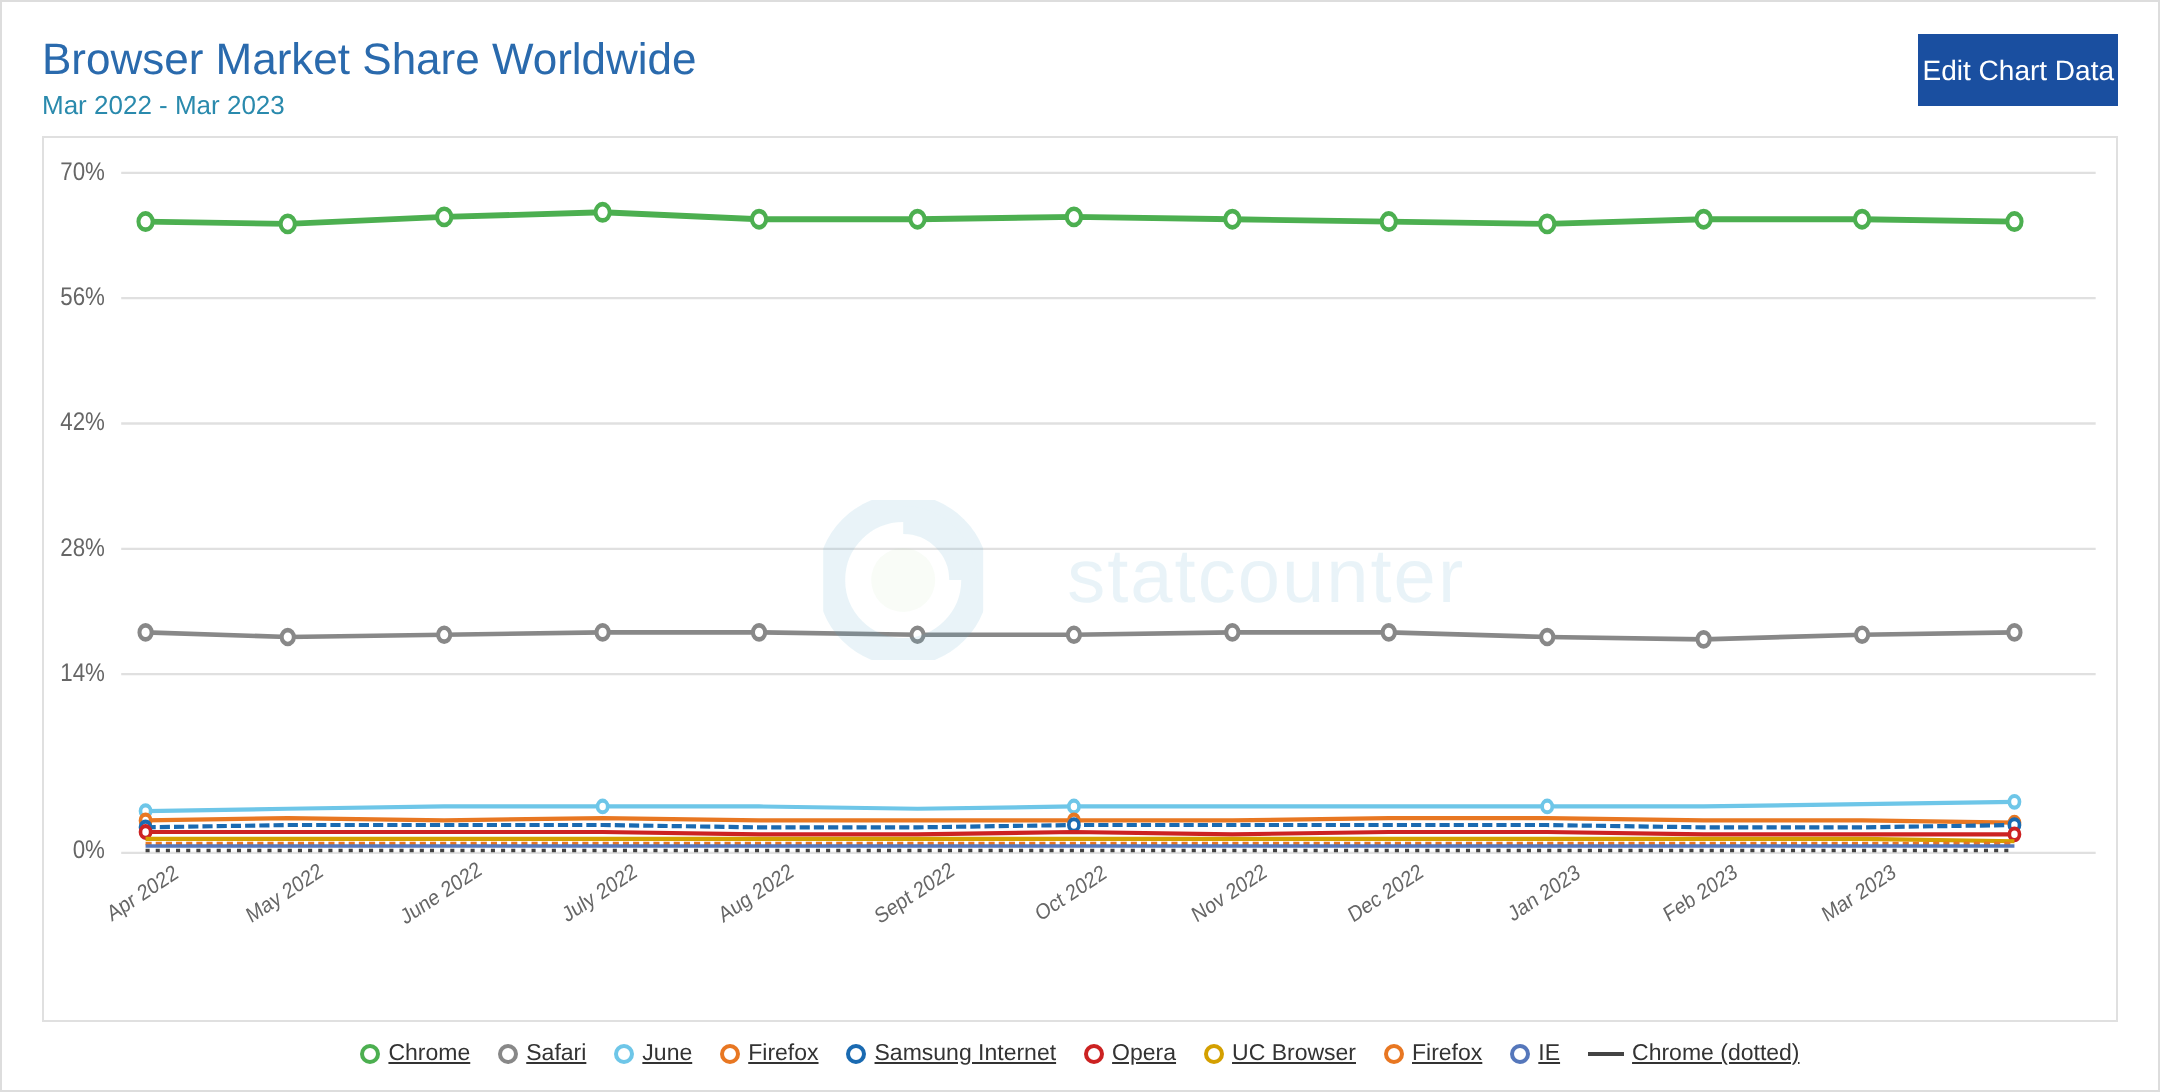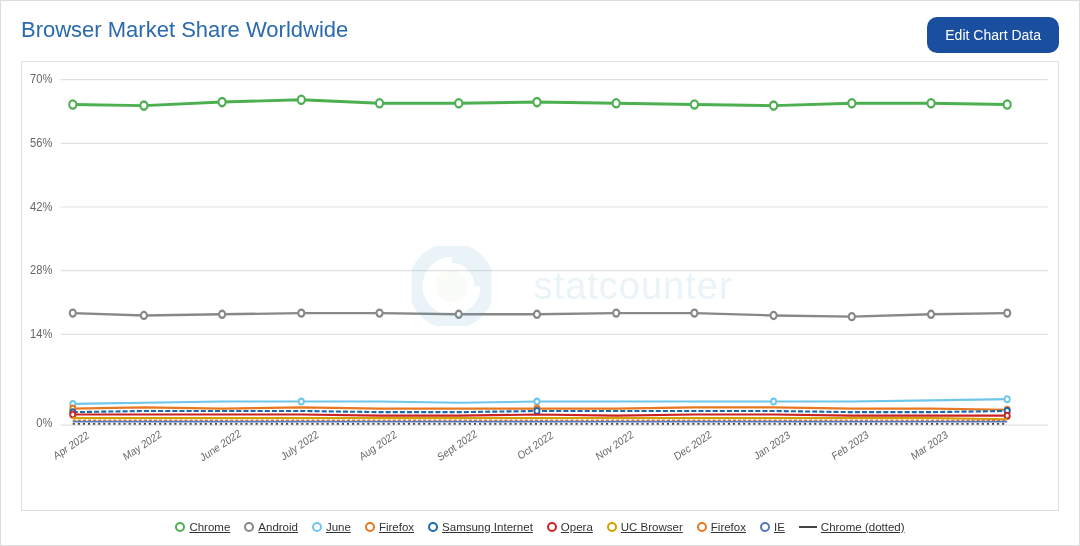--- a/index.html
+++ b/index.html
@@ -33,24 +33,24 @@
     }
     .chart-subtitle {
       font-size: 13px;
       color: #2a8aad;
       margin-top: 2px;
     }
     .edit-btn {
       background: #1a4fa0;
       color: #fff;
       border: none;
-      padding: 10px 18px;
+      padding: 10px 2px;
       font-size: 14px;
       cursor: pointer;
-      border-radius: 10px;
+      border-radius: 0;
       white-space: nowrap;
     }
     .chart-area {
       flex: 1;
       position: relative;
       border: 1px solid #e0e0e0;
       background: #fff;
       margin-bottom: 6px;
     }
     .chart-svg {
@@ -103,20 +103,21 @@
       margin-left: 32px;
     }
   </style>
 </head>
 <body>
 
 <div class="container">
   <div class="header">
     <div class="title-block">
       <div class="chart-title">Browser Market Share Worldwide</div>
+      <div class="chart-subtitle">Mar 2022 - Mar 2023</div>
     </div>
     <button class="edit-btn">Edit Chart Data</button>
   </div>
 
   <div class="chart-area">
     
     <div class="watermark">
       <svg width="80" height="80" viewBox="0 0 80 80">
         <circle cx="40" cy="40" r="36" fill="none" stroke="#5aabcc" stroke-width="14"></circle>
         <circle cx="40" cy="40" r="16" fill="#b8e0aa" opacity="0.7"></circle>
@@ -216,21 +217,21 @@
     </svg>
   </div>
 
   <div class="legend">
     <div class="legend-item">
       <div class="legend-dot" style="border-color:#4caf50;"></div>
       <span>Chrome</span>
     </div>
     <div class="legend-item">
       <div class="legend-dot" style="border-color:#888;"></div>
-      <span>Android</span>
+      <span>Safari</span>
     </div>
     <div class="legend-item">
       <div class="legend-dot" style="border-color:#6ec6e8;"></div>
       <span>June</span>
     </div>
     <div class="legend-item">
       <div class="legend-dot" style="border-color:#e87722;"></div>
       <span>Firefox</span>
     </div>
     <div class="legend-item">

